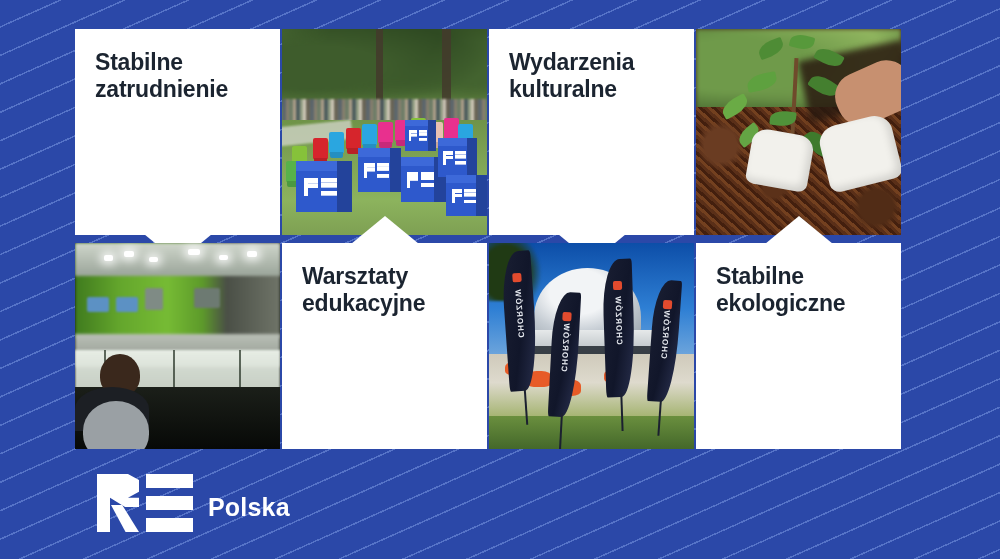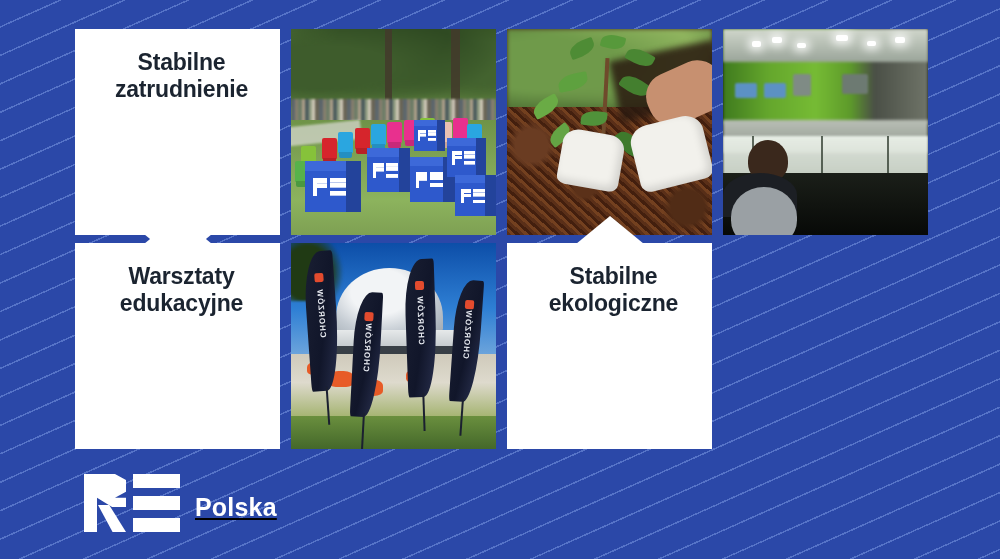--- a/index.html
+++ b/index.html
@@ -36,23 +36,22 @@
   }
 
   
   #grid{
     position:absolute;
     left:75px; top:29px;
     width:853px; height:420px;
     display:grid;
     grid-template-columns:repeat(4, 205px);
     grid-template-rows:repeat(2, 206px);
-    gap:8px 11px;
+    gap:8px 2px;
     z-index:3;
-    text-align:center;
   }
 
   .tile{ position:relative; overflow:visible; }
 
   
   .card{
     background:#ffffff;
     width:100%; height:100%;
     position:relative;
   }
@@ -203,22 +202,22 @@
     transform:translate(-50%,-50%) rotate(90deg) scaleX(-1);
     color:#e9ecf2; font-size:8px; font-weight:bold; letter-spacing:1px;
     white-space:nowrap; }
   .flag .dot{ position:absolute; left:50%; top:16%; transform:translateX(-50%);
     width:9px; height:9px; background:#e24b2e; border-radius:2px; }
   .flag .pole{ position:absolute; left:50%; bottom:-34px; width:2px; height:38px;
     background:#1b2030; transform:translateX(-50%); }
 
   
   #logo{
-    position:absolute; left:84px; top:474px;
-    display:flex; align-items:center; gap:15px; z-index:4;text-decoration:underline;
+    position:absolute; left:97px; top:474px;
+    display:flex; align-items:center; gap:15px; z-index:4;
   }
   #logo .mark{ display:flex; align-items:flex-start; gap:7px; }
   .mark .glyph-r{
     width:42px; height:58px; position:relative;
   }
   .mark .glyph-r:before{ 
     content:""; position:absolute; left:0; top:0; width:13px; height:58px; background:#fff;
   }
   .mark .glyph-r:after{ 
     content:""; position:absolute; left:13px; top:0; width:29px; height:33px;
@@ -323,20 +322,27 @@
           <i class="t"></i>
           <i class="s"></i>
         <span class="re">
             <i class="r"></i>
             <i class="e"></i>
           </span>
       </span>
     </div>
   </div>
 
+  <div class="tile">
+    <div class="card">
+      <div class="title">Wydarzenia
+kulturalne</div>
+      <span class="tail down"></span>
+    </div>
+  </div>
 
   <div class="tile">
     <div class="photo p-plant">
       <div class="lay greenbg"></div>
       <div class="lay soil"></div>
       <div class="lay darkband"></div>
       <div class="lay stem"></div>
 
       <span class="leaf" style="left:30%;top:6%;width:26px;height:15px;transform:rotate(-22deg);"></span>
       <span class="leaf" style="left:46%;top:3%;width:24px;height:14px;transform:rotate(14deg);background:#57993b;"></span>

